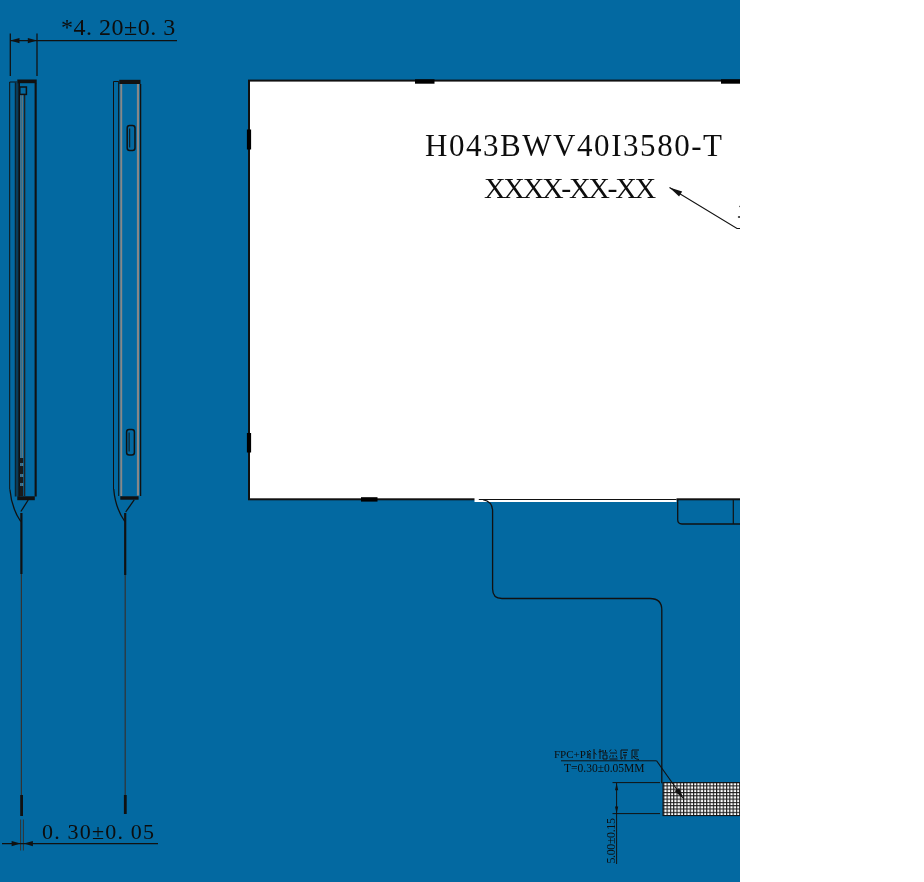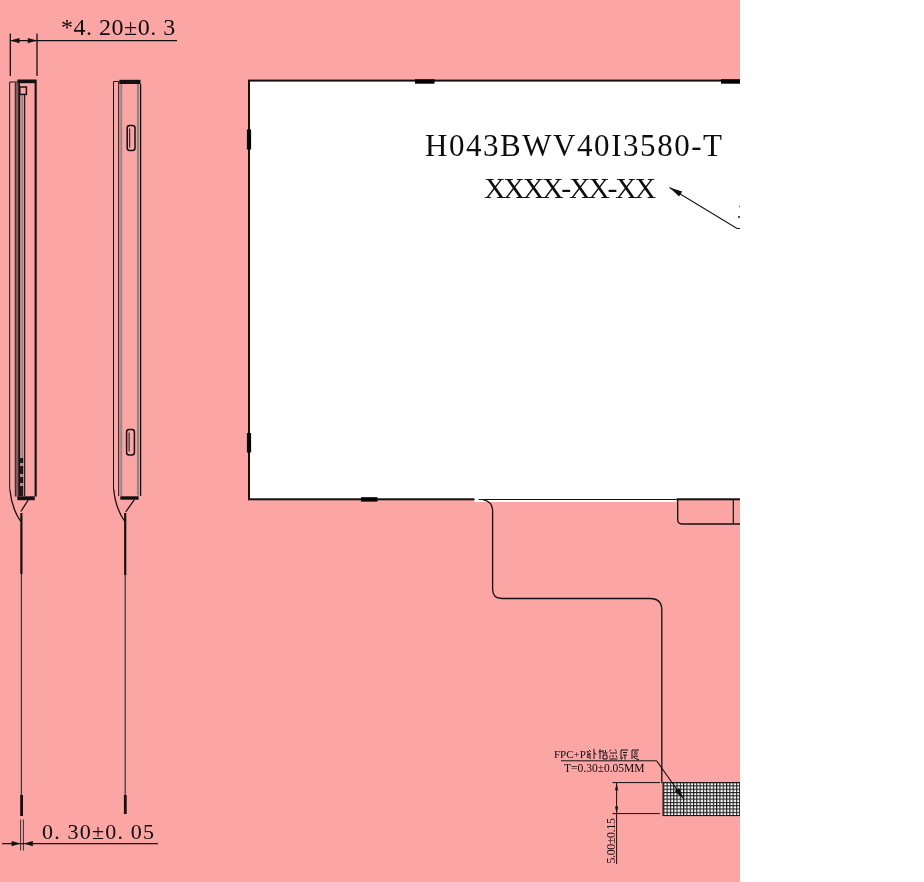--- a/index.html
+++ b/index.html
@@ -1,16 +1,16 @@
 <!DOCTYPE html>
 <html><head>
 <meta charset="utf-8">
 <style>
   html,body{margin:0;padding:0;background:#fff;}
-  .canvas{position:relative;width:740px;height:882px;background:#fca5a5;overflow:hidden;}
+  .canvas{position:relative;width:740px;height:882px;background:#0369a1;overflow:hidden;}
   svg{position:absolute;left:0;top:0;}
   text{font-family:"Liberation Serif", serif;fill:#0d0d0d;}
 </style>
 </head>
 <body>
 <div class="canvas">
 <svg width="924" height="882" viewBox="0 0 924 882">
 <defs>
   <pattern id="hatch" width="3.3" height="3.3" patternUnits="userSpaceOnUse">
     <rect width="3.3" height="3.3" fill="#ffffff"></rect>

